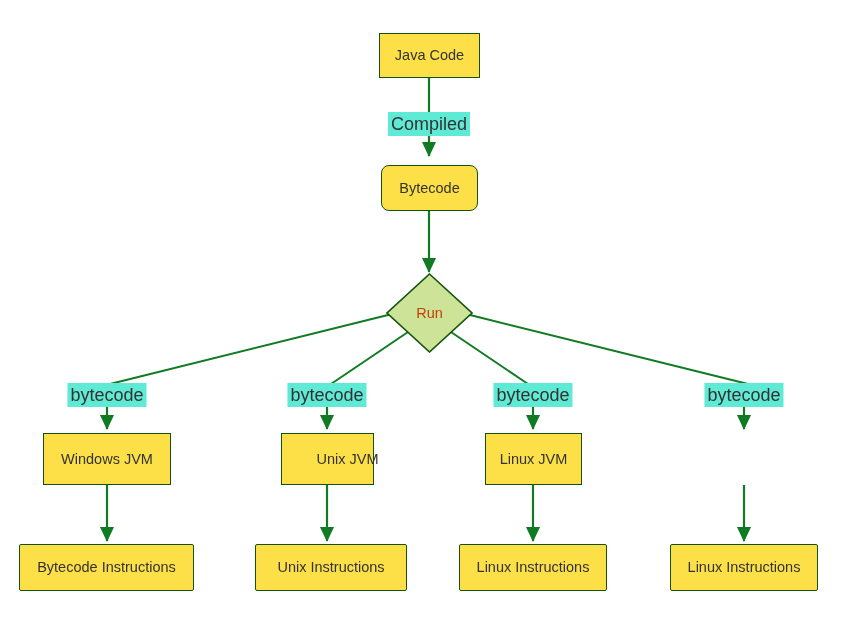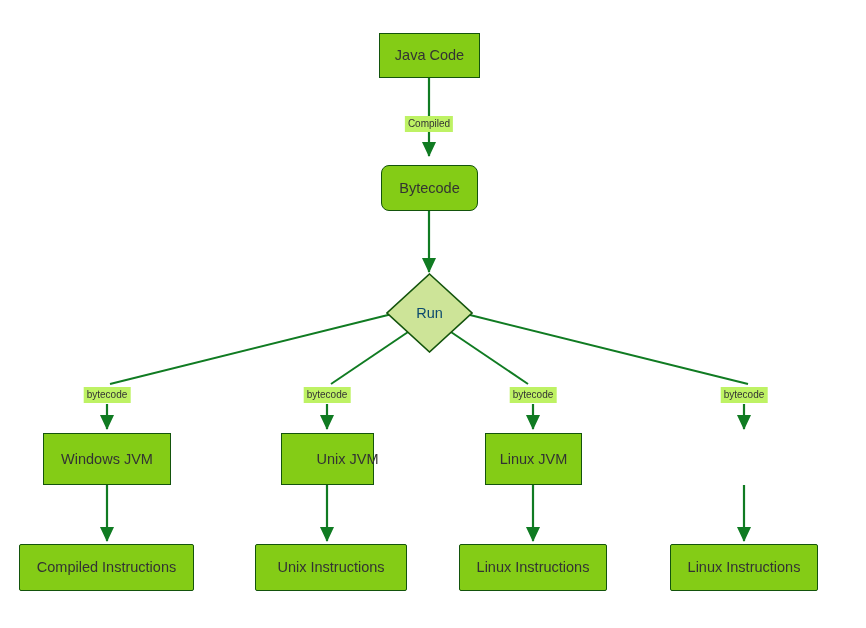--- a/index.html
+++ b/index.html
@@ -24,21 +24,21 @@
     position: absolute;
     left: 0;
     top: 0;
     width: 866px;
     height: 628px;
     pointer-events: none;
   }
   .node {
     position: absolute;
     box-sizing: border-box;
-    background: #84cc16;
+    background: #fde047;
     border: 1.4px solid #13540c;
     color: #333333;
     font-size: 14.5px;
     line-height: 1;
     display: flex;
     align-items: center;
     justify-content: center;
     white-space: nowrap;
   }
   .node.rounded { border-radius: 8px; }
@@ -53,29 +53,29 @@
   }
   .diamond-shape {
     position: absolute;
     left: 0; top: 0;
     width: 100%;
     height: 100%;
   }
   .diamond-label {
     position: relative;
     z-index: 2;
-    color: #0c4a6e;
+    color: #c2410c;
     font-size: 14.5px;
     line-height: 1;
   }
   .edge-label {
     position: absolute;
-    background: #bef264;
+    background: #5eead4;
     color: #333333;
-    font-size: 10px;
+    font-size: 18px;
     line-height: 1;
     padding: 3px 3px;
     white-space: nowrap;
     transform: translate(-50%, -50%);
   }
 </style>
 </head>
 <body>
 
 <div id="diagram-root">
@@ -132,21 +132,21 @@
   <div class="node sharp" style="left:281px; top:433px; width:93px; height:52px;padding-left:40px;">
     <span>Unix JVM</span>
   </div>
 
   <div class="node sharp" style="left:485px; top:433px; width:97px; height:52px;">
     <span>Linux JVM</span>
   </div>
 
 
   <div class="node soft" style="left:19px; top:544px; width:175px; height:47px;">
-    <span>Compiled Instructions</span>
+    <span>Bytecode Instructions</span>
   </div>
 
   <div class="node soft" style="left:255px; top:544px; width:152px; height:47px;">
     <span>Unix Instructions</span>
   </div>
 
   <div class="node soft" style="left:459px; top:544px; width:148px; height:47px;">
     <span>Linux Instructions</span>
   </div>
 

